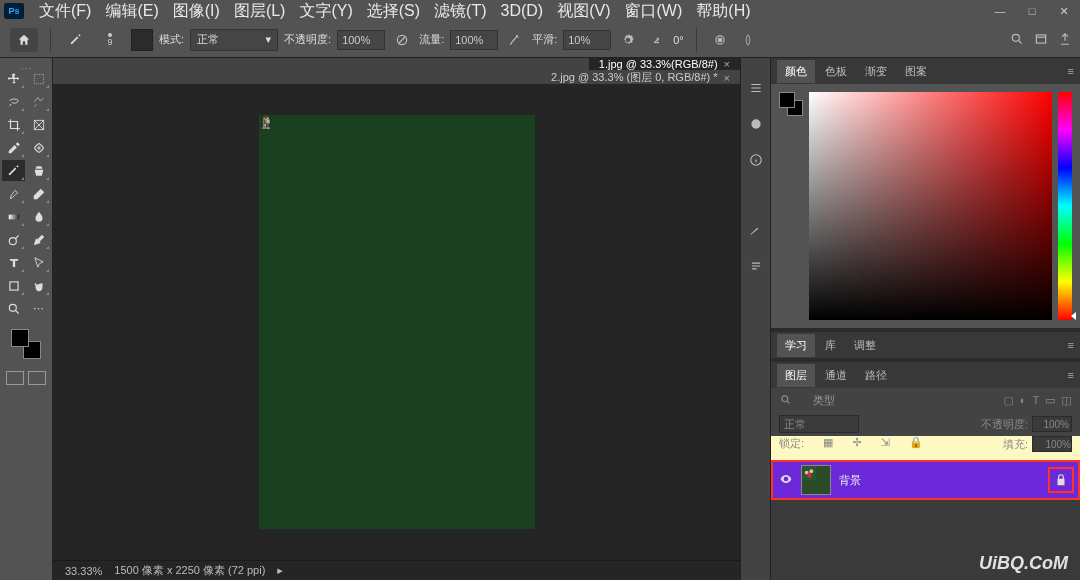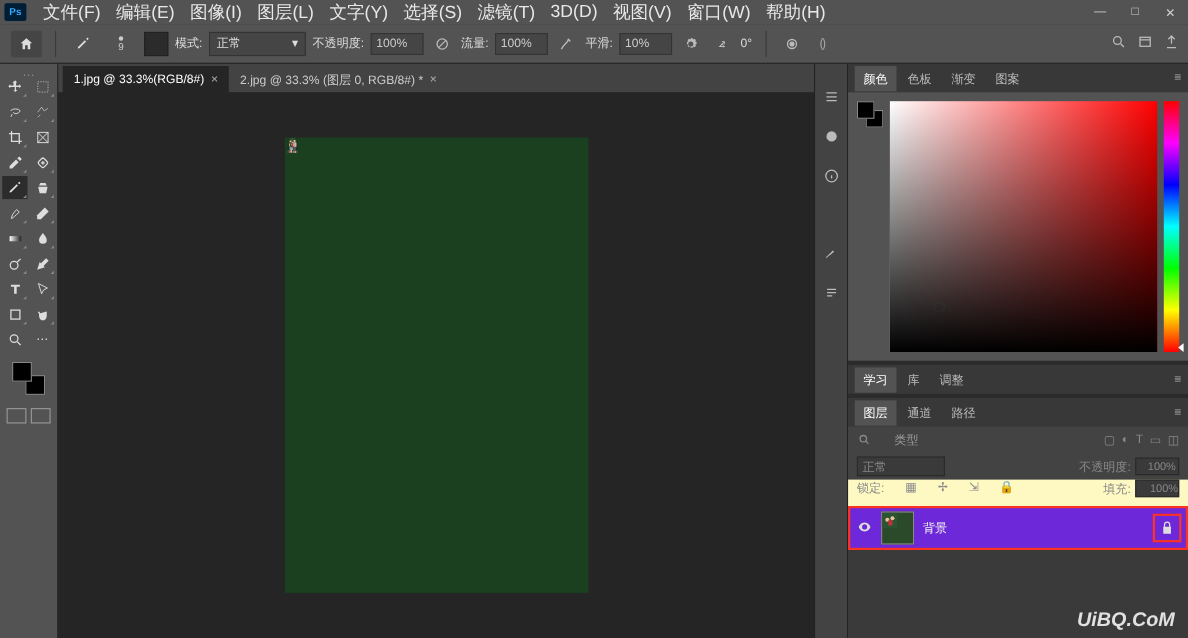--- a/index.html
+++ b/index.html
@@ -38,21 +38,21 @@
 .tool.active { background: #2c2c2c; }
 .tool .tri { position: absolute; bottom: 1px; right: 1px; width: 0; height: 0; border-left: 3px solid transparent; border-bottom: 3px solid #888; }
 .swatch-area { margin-top: 10px; position: relative; width: 30px; height: 30px; }
 .swatch-fg { position: absolute; top: 0; left: 0; width: 18px; height: 18px; background: #000; border: 1px solid #888; }
 .swatch-bg { position: absolute; bottom: 0; right: 0; width: 18px; height: 18px; background: #000; border: 1px solid #888; }
 .mask-icons { margin-top: 12px; display: flex; gap: 4px; }
 .mask-icons div { width: 18px; height: 14px; border: 1px solid #999; position: relative; }
 
 
 .docarea { flex: 1; display: flex; flex-direction: column; background: #252525; }
-.tabstrip { height: 26px; background: #434343; display: flex; align-items: flex-end; padding-left: 4px; }
+.tabstrip { height: 26px; background: #434343; display: flex; align-items: flex-end; padding-left: 4px; flex-direction: column; }
 .doctab { height: 24px; padding: 0 10px; display: flex; align-items: center; gap: 6px; font-size: 11px; color: #ccc; cursor: pointer; }
 .doctab.active { background: #252525; color: #fff; }
 .doctab .close { font-size: 11px; color: #aaa; }
 .canvas-wrap { flex: 1; display: flex; align-items: center; justify-content: center; background: #252525; position: relative; }
 .canvas { width: 276px; height: 414px; background: #1a4020; position: relative; overflow: hidden; }
 .photo { position: absolute; inset: 0; }
 .statusbar { height: 20px; background: #252525; border-top: 1px solid #1a1a1a; display: flex; align-items: center; padding: 0 12px; font-size: 11px; color: #bbb; gap: 12px; }
 
 
 .rightstrip { width: 30px; background: #434343; border-left: 1px solid #222; display: flex; flex-direction: column; align-items: center; padding-top: 20px; gap: 16px; }
@@ -415,20 +415,25 @@
             <ellipse cx="140" cy="140" rx="5" ry="3" fill="#b86058"></ellipse>
             <rect x="118" y="152" width="48" height="80" rx="10" fill="#c92e3a"></rect>
             <rect x="110" y="158" width="14" height="60" rx="7" fill="#f0d0a8"></rect>
             <rect x="162" y="158" width="14" height="70" rx="7" fill="#f0d0a8"></rect>
             <rect x="167" y="160" width="10" height="5" fill="#eee"></rect>
             <rect x="120" y="232" width="44" height="30" fill="#c92e3a"></rect>
             <rect x="120" y="260" width="18" height="70" rx="8" fill="#f0d0a8"></rect>
             <path d="M118 325l20-8 4 10-22 14z" fill="#eee"></path>
           </svg>
         </div>
+      </div>
+      <div class="statusbar">
+        <span>33.33%</span>
+        <span>1500 像素 x 2250 像素 (72 ppi)</span>
+        <span>▸</span>
       </div>
     </div>
 
     <div class="rightstrip">
       <div>
           <svg viewBox="0 0 24 24" stroke="#bbb" fill="none">
             <path d="M4 6h16M4 12h16M4 18h16" stroke-width="2"></path>
           </svg>
         </div>
       <div>

